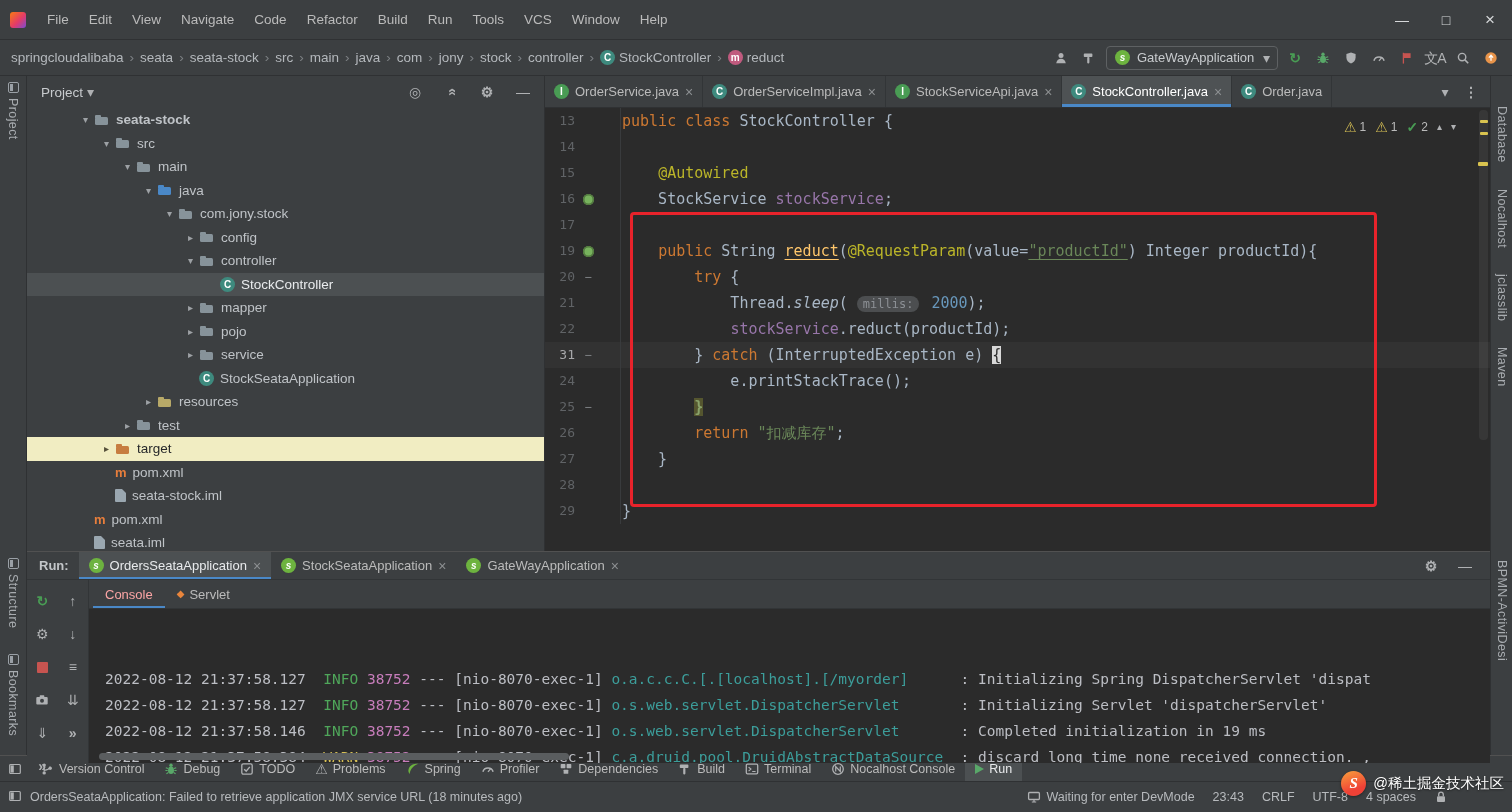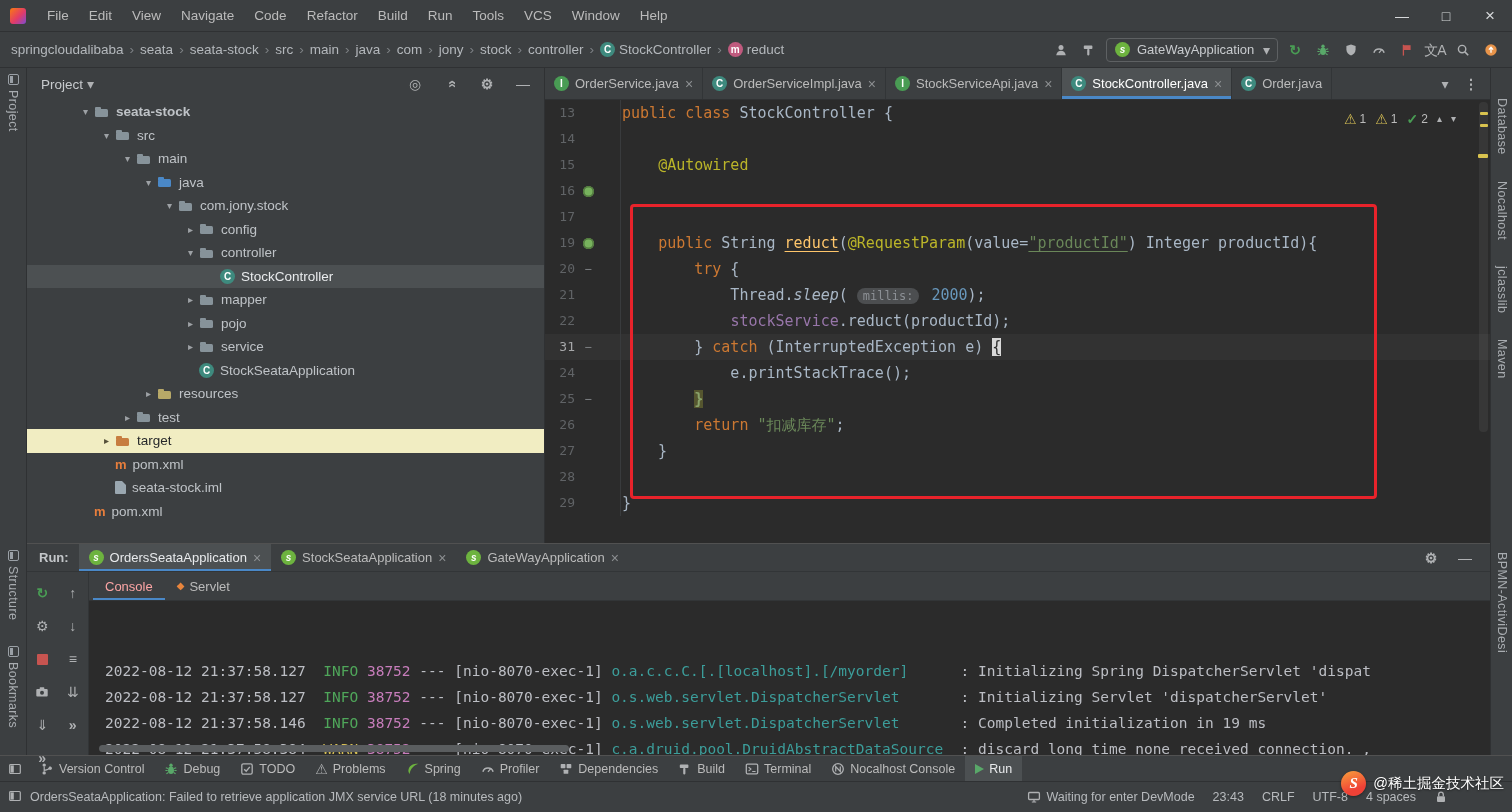--- a/index.html
+++ b/index.html
@@ -1,21 +1,21 @@
 <!DOCTYPE html>
 <html><head>
 <meta charset="utf-8">
 <style>
 *{margin:0;padding:0;box-sizing:border-box}
 html,body{width:1512px;height:812px;overflow:hidden;background:#2b2b2b}
 body{font-family:"Liberation Sans",sans-serif}
 .app{width:1512px;height:812px;display:flex;flex-direction:column;background:#3c3f41;color:#bbb;position:relative;overflow:hidden}
 
 
-.titlebar{height:32px;flex:none;display:flex;align-items:center;background:#3c3f41;border-bottom:1px solid #2f3133;position:relative;padding-left:10px}
+.titlebar{height:40px;flex:none;display:flex;align-items:center;background:#3c3f41;border-bottom:1px solid #2f3133;position:relative;padding-left:10px}
 .app-logo{width:16px;height:16px;border-radius:3px;background:linear-gradient(135deg,#f97a12,#e33b68 55%,#7c4bd2);margin-right:12px;flex:none}
 .menus{display:flex;gap:2px;z-index:2}
 .menu-item{padding:3px 9px;font-size:13.5px;color:#bbb;border-radius:3px;cursor:default}
 .win-title{position:absolute;left:0;right:0;text-align:center;font-size:13.5px;color:#b0b0b0;pointer-events:none}
 .win-controls{margin-left:auto;display:flex;z-index:2}
 .win-btn{width:44px;height:31px;display:flex;align-items:center;justify-content:center}
 
 
 .navbar{height:36px;flex:none;display:flex;align-items:center;background:#3c3f41;border-bottom:1px solid #2f3133;padding:0 10px 0 8px}
 .breadcrumbs{display:flex;align-items:center;gap:2px;font-size:13.5px;color:#b4b8bc;white-space:nowrap}
@@ -439,20 +439,25 @@
               <div class="tree-row" style="padding-left: 71px;">
                 <span class="tree-arrow"></span>
                 <span class="ic filebox"></span>
                 <span class="tree-label">seata-stock.iml</span>
               </div>
               <div class="tree-row" style="padding-left: 50px;">
                 <span class="tree-arrow"></span>
                 <span class="ic mvn">m</span>
                 <span class="tree-label">pom.xml</span>
               </div>
+              <div class="tree-row" style="padding-left: 50px;">
+                <span class="tree-arrow"></span>
+                <span class="ic filebox"></span>
+                <span class="tree-label">seata.iml</span>
+              </div>
             </div>
         </aside>
 
         <section class="editor">
           <div class="tabbar">
             <div class="tabs" id="tabs">
                 <div class="tab">
                   <span class="ic cir ifc">I</span>
                   <span class="tab-label">OrderService.java</span>
                   <span class="ic gl gl-dim">×</span>
@@ -484,21 +489,21 @@
                 <span class="icbtn">
                   <span class="ic gl gl-gray gl-b">⋮</span>
                 </span>
               </div>
           </div>
           <div class="code-area">
             <div id="code-lines">
                 <div class="code-line"><span class="gutter"><span class="lnum">13</span><span class="gico"></span></span><span class="code-text"><span class="s-kw">public class</span><span class="s-pln"> StockController {</span></span></div>
                 <div class="code-line"><span class="gutter"><span class="lnum">14</span><span class="gico"></span></span><span class="code-text"></span></div>
                 <div class="code-line"><span class="gutter"><span class="lnum">15</span><span class="gico"></span></span><span class="code-text"><span class="s-pln">    </span><span class="s-ann">@Autowired</span></span></div>
-                <div class="code-line"><span class="gutter"><span class="lnum">16</span><span class="gico"><span class="ic gbean"></span></span></span></div>
+                <div class="code-line"><span class="gutter"><span class="lnum">16</span><span class="gico"><span class="ic gbean"></span></span></span><span class="code-text"><span class="s-pln">    StockService </span><span class="s-fld">stockService</span><span class="s-pln">;</span></span></div>
                 <div class="code-line"><span class="gutter"><span class="lnum">17</span><span class="gico"></span></span><span class="code-text"></span></div>
                 <div class="code-line"><span class="gutter"><span class="lnum">19</span><span class="gico"><span class="ic gbean"></span></span></span><span class="code-text"><span class="s-pln">    </span><span class="s-kw">public</span><span class="s-pln"> String </span><span class="s-mth s-link">reduct</span><span class="s-pln">(</span><span class="s-ann">@RequestParam</span><span class="s-pln">(value=</span><span class="s-str s-link">"productId"</span><span class="s-pln">) Integer productId){</span></span></div>
                 <div class="code-line"><span class="gutter"><span class="lnum">20</span><span class="gico"><span class="foldmark">−</span></span></span><span class="code-text"><span class="s-pln">        </span><span class="s-kw">try</span><span class="s-pln"> {</span></span></div>
                 <div class="code-line"><span class="gutter"><span class="lnum">21</span><span class="gico"></span></span><span class="code-text"><span class="s-pln">            Thread.</span><span class="s-pln s-ital">sleep</span><span class="s-pln">( </span><span class="s-hint">millis:</span><span class="s-pln"> </span><span class="s-num">2000</span><span class="s-pln">);</span></span></div>
                 <div class="code-line"><span class="gutter"><span class="lnum">22</span><span class="gico"></span></span><span class="code-text"><span class="s-pln">            </span><span class="s-fld">stockService</span><span class="s-pln">.reduct(productId);</span></span></div>
                 <div class="code-line current"><span class="gutter"><span class="lnum">31</span><span class="gico"><span class="foldmark">−</span></span></span><span class="code-text"><span class="s-pln">        } </span><span class="s-kw">catch</span><span class="s-pln"> (InterruptedException e) </span><span class="s-caret">{</span></span></div>
                 <div class="code-line"><span class="gutter"><span class="lnum">24</span><span class="gico"></span></span><span class="code-text"><span class="s-pln">            e.printStackTrace();</span></span></div>
                 <div class="code-line"><span class="gutter"><span class="lnum">25</span><span class="gico"><span class="foldmark">−</span></span></span><span class="code-text"><span class="s-pln">        </span><span class="s-bmatch">}</span></span></div>
                 <div class="code-line"><span class="gutter"><span class="lnum">26</span><span class="gico"></span></span><span class="code-text"><span class="s-pln">        </span><span class="s-kw">return</span><span class="s-pln"> </span><span class="s-str">"扣减库存"</span><span class="s-pln">;</span></span></div>
                 <div class="code-line"><span class="gutter"><span class="lnum">27</span><span class="gico"></span></span><span class="code-text"><span class="s-pln">    }</span></span></div>

